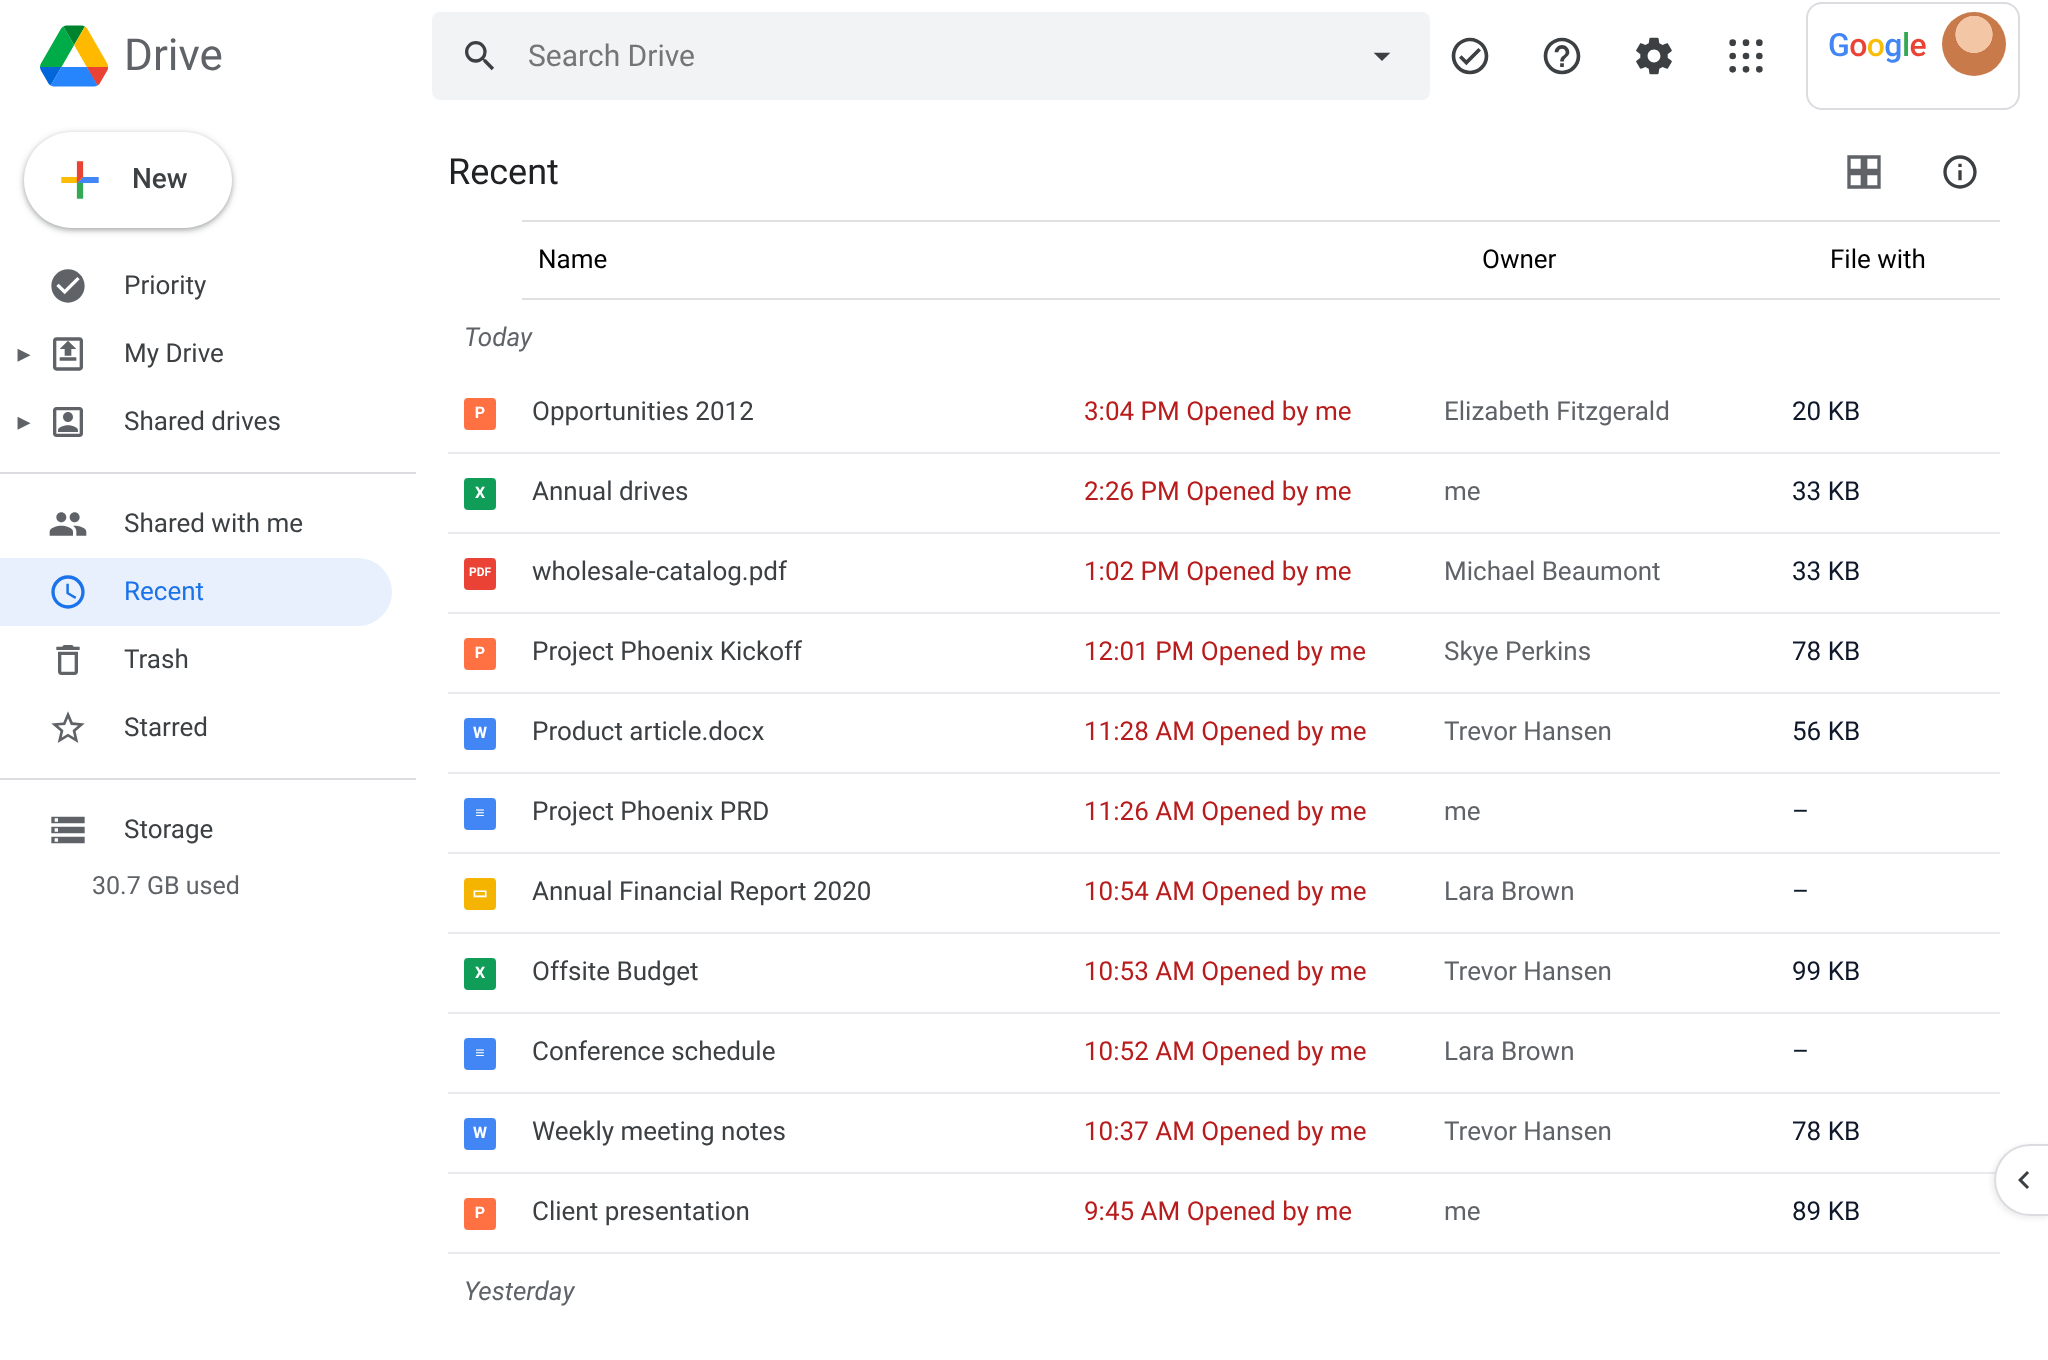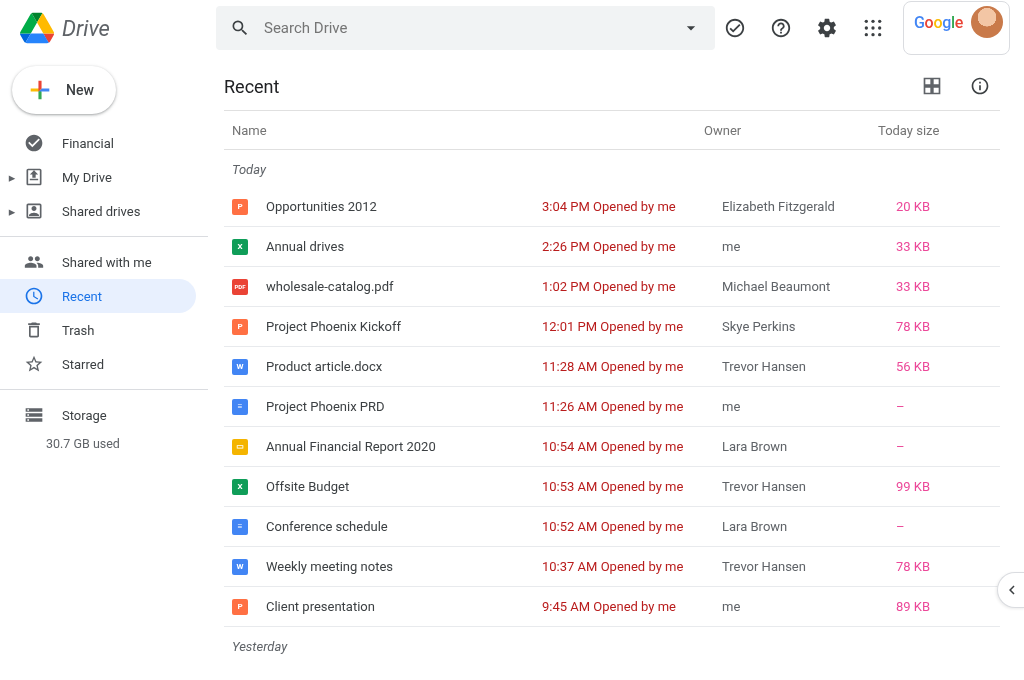--- a/index.html
+++ b/index.html
@@ -2,21 +2,21 @@
 <html><head>
 <meta charset="utf-8">
 <style>
 * { margin: 0; padding: 0; box-sizing: border-box; font-family: 'Google Sans', Roboto, Arial, sans-serif; }
 body { width: 1024px; height: 680px; background: #fff; color: #3c4043; overflow: hidden; position: relative; }
 
 
 .header { display: flex; align-items: center; height: 56px; padding: 0 8px; }
 .logo-area { display: flex; align-items: center; width: 208px; padding-left: 12px; gap: 8px; }
 .drive-logo { width: 34px; height: 34px; }
-.logo-text { font-size: 22px; color: #5f6368; font-style: italic; }
+.logo-text { font-size: 22px; color: #5f6368; }
 .search-bar { flex: 1; max-width: 500px; height: 44px; background: #f1f3f4; border-radius: 4px; display: flex; align-items: center; padding: 0 14px; gap: 14px; }
 .search-bar input { flex: 1; border: none; background: transparent; font-size: 15px; color: #5f6368; outline: none; }
 .header-actions { display: flex; align-items: center; gap: 6px; margin-left: auto; padding-right: 6px; }
 .icon-btn { width: 40px; height: 40px; border-radius: 50%; display: flex; align-items: center; justify-content: center; cursor: pointer; }
 .google-chip { display: flex; align-items: center; border: 1px solid #dadce0; border-radius: 8px; padding: 4px 6px 16px 10px; gap: 8px; margin-left: 4px; }
 .google-word { font-size: 16px; font-weight: 500; letter-spacing: -0.3px; }
 .google-word span:nth-child(1){color:#4285F4}.google-word span:nth-child(2){color:#EA4335}.google-word span:nth-child(3){color:#FBBC05}.google-word span:nth-child(4){color:#4285F4}.google-word span:nth-child(5){color:#34A853}.google-word span:nth-child(6){color:#EA4335}
 .avatar { width: 32px; height: 32px; border-radius: 50%; background: radial-gradient(circle at 50% 35%, #f3c6a5 0%, #f3c6a5 35%, #c97a4a 36%, #c97a4a 100%); }
 
 
@@ -33,36 +33,36 @@
 .nav-icon { width: 20px; height: 20px; display: flex; align-items: center; justify-content: center; }
 .caret { width: 12px; display: flex; justify-content: center; color: #5f6368; }
 .sidebar hr { border: none; border-top: 1px solid #dadce0; margin: 8px 0; }
 .storage-meta { font-size: 12.5px; color: #5f6368; padding: 4px 0 0 46px; }
 
 
 .content { flex: 1; padding: 6px 24px 0 16px; overflow-y: auto; }
 .content-header { display: flex; align-items: center; height: 48px; }
 .content-title { font-size: 18px; color: #202124; }
 .content-header .right { margin-left: auto; display: flex; gap: 8px; }
-.col-headers { display: flex; align-items: center; height: 40px; border-top: 1px solid #e0e0e0; border-bottom: 1px solid #e0e0e0; font-size: 13px; color: #737373; }
+.col-headers { display: flex; align-items: center; height: 40px; border-top: 1px solid #e0e0e0; border-bottom: 1px solid #e0e0e0; font-size: 13px; color: #000000; margin-left: 37px; }
 .col-name { flex: 0 0 480px; padding-left: 8px; }
 .col-owner { flex: 0 0 174px; }
 .col-size { flex: 1; }
 .section-label { font-size: 13px; color: #5f6368; padding: 12px 0 10px 8px; font-style: italic; }
 .row { display: flex; align-items: center; height: 40px; border-bottom: 1px solid #e8eaed; font-size: 13px; cursor: pointer; }
 .file-icon { width: 16px; height: 16px; margin: 0 18px 0 8px; border-radius: 2px; display: flex; align-items: center; justify-content: center; font-size: 8px; font-weight: 700; color: #fff; flex-shrink: 0; }
 .fi-slides { background: #f4b400; } .fi-slides-o { background: #ff7043; }
 .fi-sheets { background: #0f9d58; }
 .fi-pdf { background: #ea4335; font-size: 6px; }
 .fi-word { background: #4285f4; }
 .fi-docs { background: #4285f4; }
 .file-name { flex: 0 0 260px; color: #3c4043; }
 .file-meta { flex: 0 0 180px; color: #b91c1c; margin-left: 16px; }
 .file-owner { flex: 0 0 174px; color: #5f6368; }
-.file-size { flex: 1; color: #ec4899; }
+.file-size { flex: 1; color: #0f172a; }
 
 .side-panel-toggle { position: absolute; right: -1px; top: 572px; width: 28px; height: 36px; border: 1px solid #dadce0; border-right: none; border-radius: 18px 0 0 18px; background: #fff; display: flex; align-items: center; justify-content: center; box-shadow: -1px 1px 3px rgba(0,0,0,.08); }
 
 svg { fill: currentColor; }
 </style>
 </head>
 <body>
 
 <div class="header">
   <div class="logo-area">
@@ -133,21 +133,21 @@
       <span class="new-btn-text">New</span>
     </div>
 
     <div class="nav-item">
       <span class="caret"></span>
       <span class="nav-icon">
           <svg width="20" height="20" viewBox="0 0 24 24" fill="#5f6368">
             <path d="M12 2C6.48 2 2 6.48 2 12s4.48 10 10 10 10-4.48 10-10S17.52 2 12 2zm-2 15l-5-5 1.41-1.41L10 14.17l7.59-7.59L19 8l-9 9z"></path>
           </svg>
         </span>
-      <span class="label">Financial</span>
+      <span class="label">Priority</span>
     </div>
     <div class="nav-item">
       <span class="caret">▸</span>
       <span class="nav-icon">
           <svg width="20" height="20" viewBox="0 0 24 24" fill="#5f6368">
             <path d="M19 2H5c-1.1 0-2 .9-2 2v16c0 1.1.9 2 2 2h14c1.1 0 2-.9 2-2V4c0-1.1-.9-2-2-2zm0 18H5V4h14v16zM7 14h10v2H7zm5-10L7 9h3v4h4V9h3z"></path>
           </svg>
         </span>
       <span class="label">My Drive</span>
     </div>
@@ -222,21 +222,21 @@
         <div class="icon-btn">
             <svg width="20" height="20" viewBox="0 0 24 24" fill="#5f6368">
               <path d="M11 7h2v2h-2zm0 4h2v6h-2zm1-9C6.48 2 2 6.48 2 12s4.48 10 10 10 10-4.48 10-10S17.52 2 12 2zm0 18c-4.41 0-8-3.59-8-8s3.59-8 8-8 8 3.59 8 8-3.59 8-8 8z"></path>
             </svg>
           </div>
       </div>
     </div>
     <div class="col-headers">
       <div class="col-name">Name</div>
       <div class="col-owner">Owner</div>
-      <div class="col-size">Today size</div>
+      <div class="col-size">File with</div>
     </div>
     <div id="file-list">
         <div class="section-label">Today</div>
         <div class="row">
           <div class="file-icon fi-slides-o">P</div>
           <div class="file-name">Opportunities 2012</div>
           <div class="file-meta">3:04 PM Opened by me</div>
           <div class="file-owner">Elizabeth Fitzgerald</div>
           <div class="file-size">20 KB</div>
         </div>

